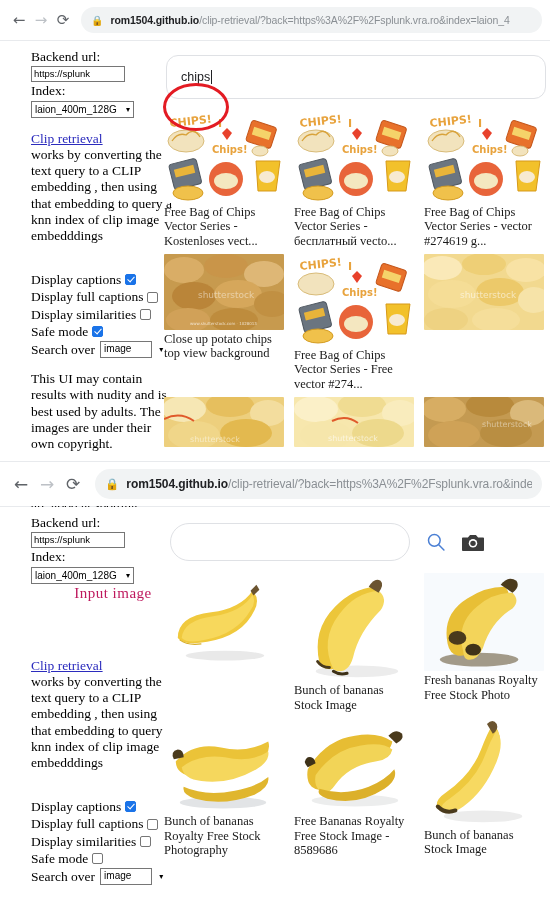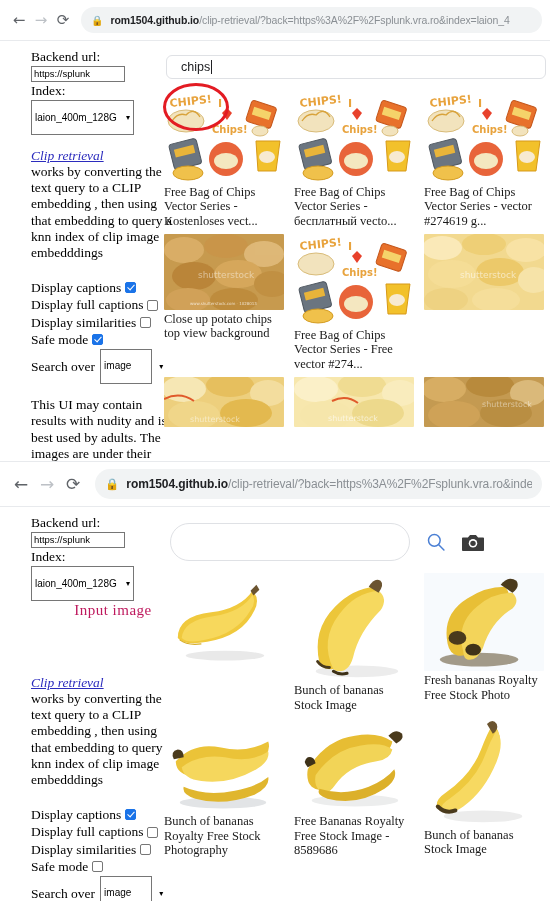--- a/index.html
+++ b/index.html
@@ -43,44 +43,44 @@
   .content { flex: 1 1 auto; position: relative; padding-top: 6px; }
 
   .lbl { font-family:"Liberation Serif", serif; font-size: 13.5px; color:#000; line-height: 1.18; }
   .txtinput {
     display:block; width: 94px; height: 16px; border: 1px solid #767676; background:#fff;
     font-family:"Liberation Sans", sans-serif; font-size: 9.5px; color:#000;
     padding: 0 2px; line-height: 14px; margin: 1px 0 1px 0;
   }
   .selbox {
     display:inline-flex; align-items:center; justify-content:space-between;
-    border:1px solid #767676; background:#fff; height: 35px; padding: 0 3px;
+    border:1px solid #767676; background:#fff; height: 17px; padding: 0 3px;
     font-family:"Liberation Sans", sans-serif; font-size: 10px; color:#000; margin: 1px 0;
   }
   .selbox .caret { font-family:"DejaVu Sans", sans-serif; font-size: 8px; margin-left: 4px; }
   .sel-index { width: 103px; }
   .sel-search { width: 52px; gap: 24px; }
 
   .para { font-family:"Liberation Serif", serif; font-size: 13.5px; color:#000;
           line-height: 1.2; margin-top: 12px; width: 142px; }
   .link { color:#2b2bbd; text-decoration: underline; }
 
-  .checks { margin-top: 18px; }
+  .checks { margin-top: 27px; }
   .chkrow { display:flex; align-items:center; font-family:"Liberation Serif", serif;
             font-size: 13.5px; color:#000; line-height: 1.28; }
   .chk { width: 11px; height: 11px; border:1px solid #767676; border-radius: 2px;
          background:#fff; margin-left: 4px; flex:none; display:inline-block; position:relative; }
   .chk.on { background:#1a73e8; border-color:#1a73e8; }
   .chk.on::after { content:""; position:absolute; left:3px; top:0px; width:3px; height:6px;
                    border: solid #fff; border-width: 0 1.6px 1.6px 0; transform: rotate(42deg); }
   .chkrow .selbox { margin-left: 5px; }
 
   
   .searchbar-plain {
-    margin: 8px 0 0 6px; height: 24px; border: 1px solid #dfe1e5; border-radius: 6px;
+    margin: 8px 0 0 6px; height: 44px; border: 1px solid #dfe1e5; border-radius: 12px;
     background:#fff; display:flex; align-items:center; padding: 0 14px; width: 380px;
   }
   .searchbar-plain .val { font-family:"Liberation Sans", sans-serif; font-size: 12.5px; color:#202124; }
   .caret-bar { display:inline-block; width:1px; height:14px; background:#202124; margin-left:1px;
                vertical-align:-2px; }
   .annot-ellipse {
     position: absolute; border: 3.5px solid #e31b23; border-radius: 50%;
     pointer-events: none;
   }
 
@@ -97,21 +97,21 @@
   .grid { display:flex; flex-wrap: wrap; align-items: flex-start; }
   .cell { width: 33.33%; padding: 4px 6px 2px 4px; }
   .thumb { width: 100%; display:block; border-radius: 1px; }
   .cap { font-family:"Liberation Serif", serif; font-size: 12.5px; line-height: 1.15;
          color:#1a1a1a; margin-top: 2px; }
 
   
   .input-image-label { color:#be185d; font-family:"Liberation Serif", serif; font-size: 15px;
                        text-align:center; width: 152px; margin-left: 6px; letter-spacing: 0.5px; }
 
-  .clip { position: relative; display:block;font-style:italic; }
+  .clip { position: relative; display:block; }
 </style>
 </head>
 <body>
 
 <div class="page">
 
   <div class="chrome a">
     <div class="chrome-row">
       <div class="nav-btn">←</div>
       <div class="nav-btn dim">→</div>

